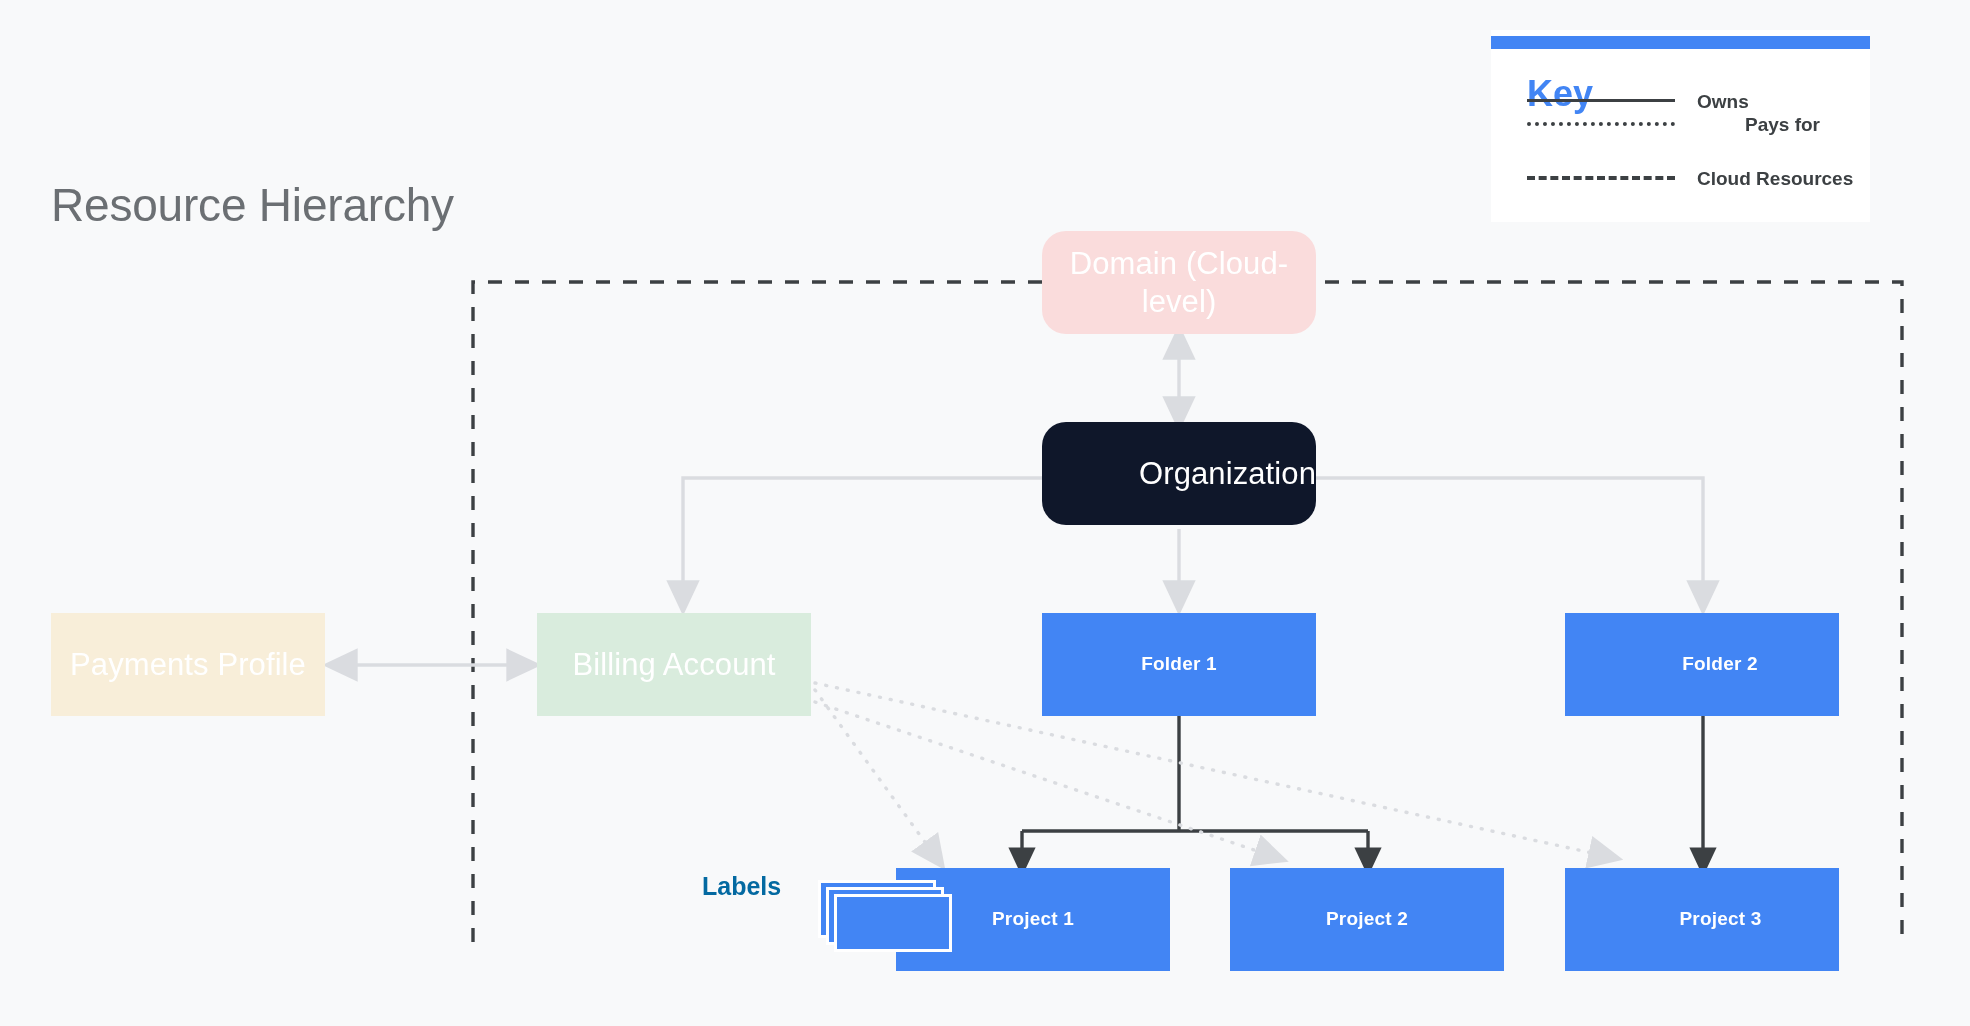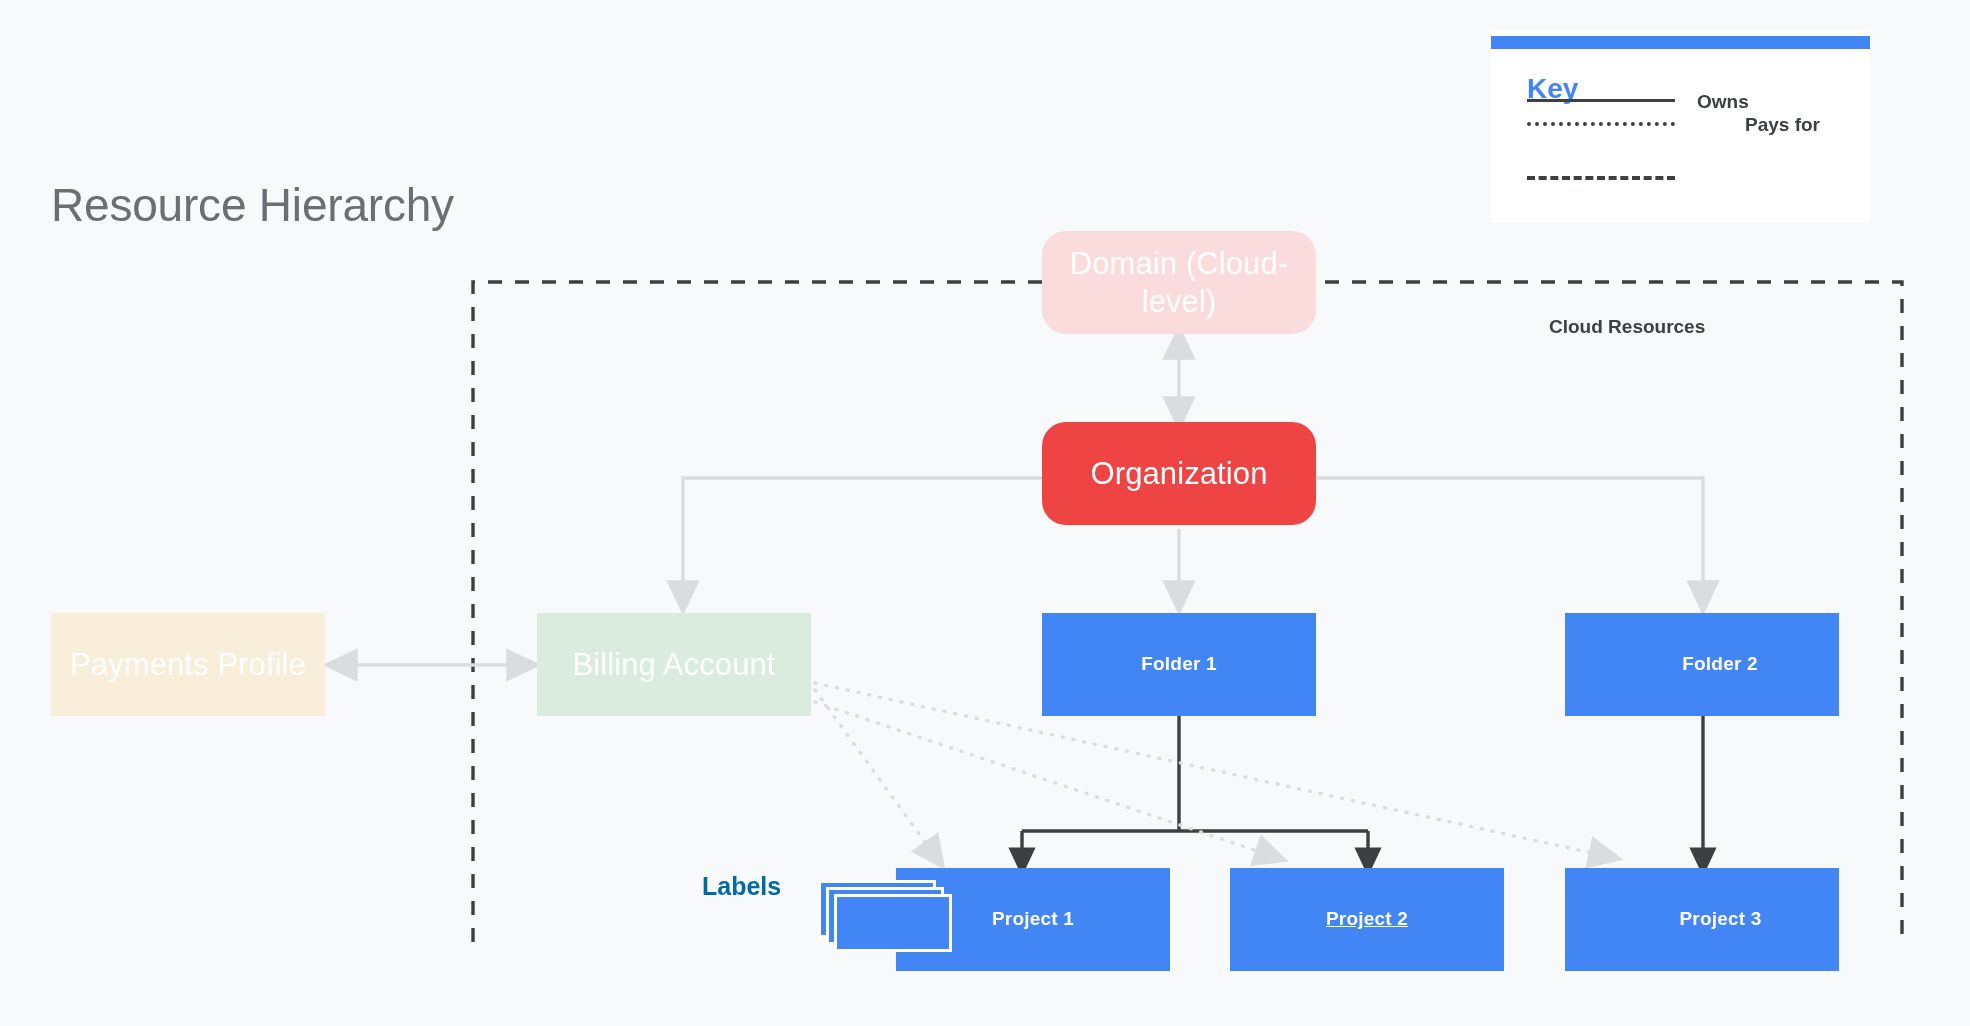--- a/index.html
+++ b/index.html
@@ -107,21 +107,21 @@
     position: absolute;
     left: 0; top: 6px;
     width: 379px;
     height: 13px;
     background: #4285f4;
   }
   #key-title {
     position: absolute;
     left: 36px;
     top: 43px;
-    font-size: 28px;
+    font-size: 36px;
     font-weight: 700;
     color: #4285f4;
   }
   .key-row {
     position: absolute;
     left: 36px;
     width: 330px;
     display: flex;
     align-items: flex-start;
   }
@@ -144,21 +144,21 @@
   .ks-dashed { border-top: 4px dashed #3c4043; }
   .key-text {
     font-size: 19px;
     font-weight: 700;
     color: #3c4043;
     line-height: 1.12;
     margin-left: 22px;
   }
   #key-row-owns  { top: 61px; }
   #key-row-pays  { top: 84px; gap: 48px; }
-  #key-row-cloud { top: 138px; flex-direction: column; }
+  #key-row-cloud { top: 138px; }
 </style>
 </head>
 <body>
 
 <div id="canvas" style="background: rgb(248, 249, 250);">
 
   <svg id="edges" viewBox="0 0 1970 1026" preserveAspectRatio="none">
     <defs>
       <marker id="ah-grey" markerWidth="11" markerHeight="11" refX="5.2" refY="5.5" orient="auto" markerUnits="strokeWidth">
         <path d="M0,0.6 L10.4,5.5 L0,10.4 Z" fill="#dadce0"></path>
@@ -194,21 +194,21 @@
     <line x1="815" y1="702" x2="1272" y2="856" stroke="#dadce0" stroke-width="3.4" stroke-dasharray="1 10" stroke-linecap="round" marker-end="url(#ah-grey)"></line>
     <line x1="815" y1="683" x2="1606" y2="856" stroke="#dadce0" stroke-width="3.4" stroke-dasharray="1 10" stroke-linecap="round" marker-end="url(#ah-grey)"></line>
   </svg>
 
   <div id="page-title">Resource Hierarchy</div>
 
   <div class="node pale n-pink" id="node-domain" style="left: 1042px; top: 231px; width: 274px; height: 103px; background: rgb(250, 220, 220);">
     <span class="node-label" style="color: rgb(255, 255, 255);">Domain (Cloud-level)</span>
   </div>
 
-  <div class="node pale n-pink" id="node-organization" style="left: 1042px; top: 422px; width: 274px; height: 103px; background: #ef4444;">
+  <div class="node pale n-pink" id="node-organization" style="left: 1042px; top: 422px; width: 274px; height: 103px; background: #0f172a; justify-content: flex-end;">
     <span class="node-label" style="color: rgb(255, 255, 255);">Organization</span>
   </div>
 
   <div class="node pale n-cream" id="node-payments-profile" style="left: 51px; top: 613px; width: 274px; height: 103px; background: rgb(248, 238, 217);">
     <span class="node-label" style="color: rgb(255, 255, 255);">Payments Profile</span>
   </div>
 
   <div class="node pale n-green" id="node-billing-account" style="left: 537px; top: 613px; width: 274px; height: 103px; background: rgb(217, 236, 221);">
     <span class="node-label" style="color: rgb(255, 255, 255);">Billing Account</span>
   </div>
@@ -219,21 +219,21 @@
 
   <div class="node solid n-blue" id="node-folder-2" style="left: 1565px; top: 613px; width: 274px; height: 103px; background: rgb(66, 133, 244); padding-left: 36px;">
     <span class="node-label" style="color: rgb(255, 255, 255);">Folder 2</span>
   </div>
 
   <div class="node solid n-blue" id="node-project-1" style="left: 896px; top: 868px; width: 274px; height: 103px; background: rgb(66, 133, 244);">
     <span class="node-label" style="color: rgb(255, 255, 255);">Project 1</span>
   </div>
 
   <div class="node solid n-blue" id="node-project-2" style="left: 1230px; top: 868px; width: 274px; height: 103px; background: rgb(66, 133, 244);">
-    <span class="node-label" style="color: rgb(255, 255, 255); text-decoration: underline;">Project 2</span>
+    <span class="node-label" style="color: rgb(255, 255, 255);">Project 2</span>
   </div>
 
   <div class="node solid n-blue" id="node-project-3" style="left: 1565px; top: 868px; width: 274px; height: 103px; background: rgb(66, 133, 244); padding-left: 37px;">
     <span class="node-label" style="color: rgb(255, 255, 255);">Project 3</span>
   </div>
 
   <div id="labels-caption">Labels</div>
 
   <div id="labels-icon">
     <span class="sheet s1"></span>

